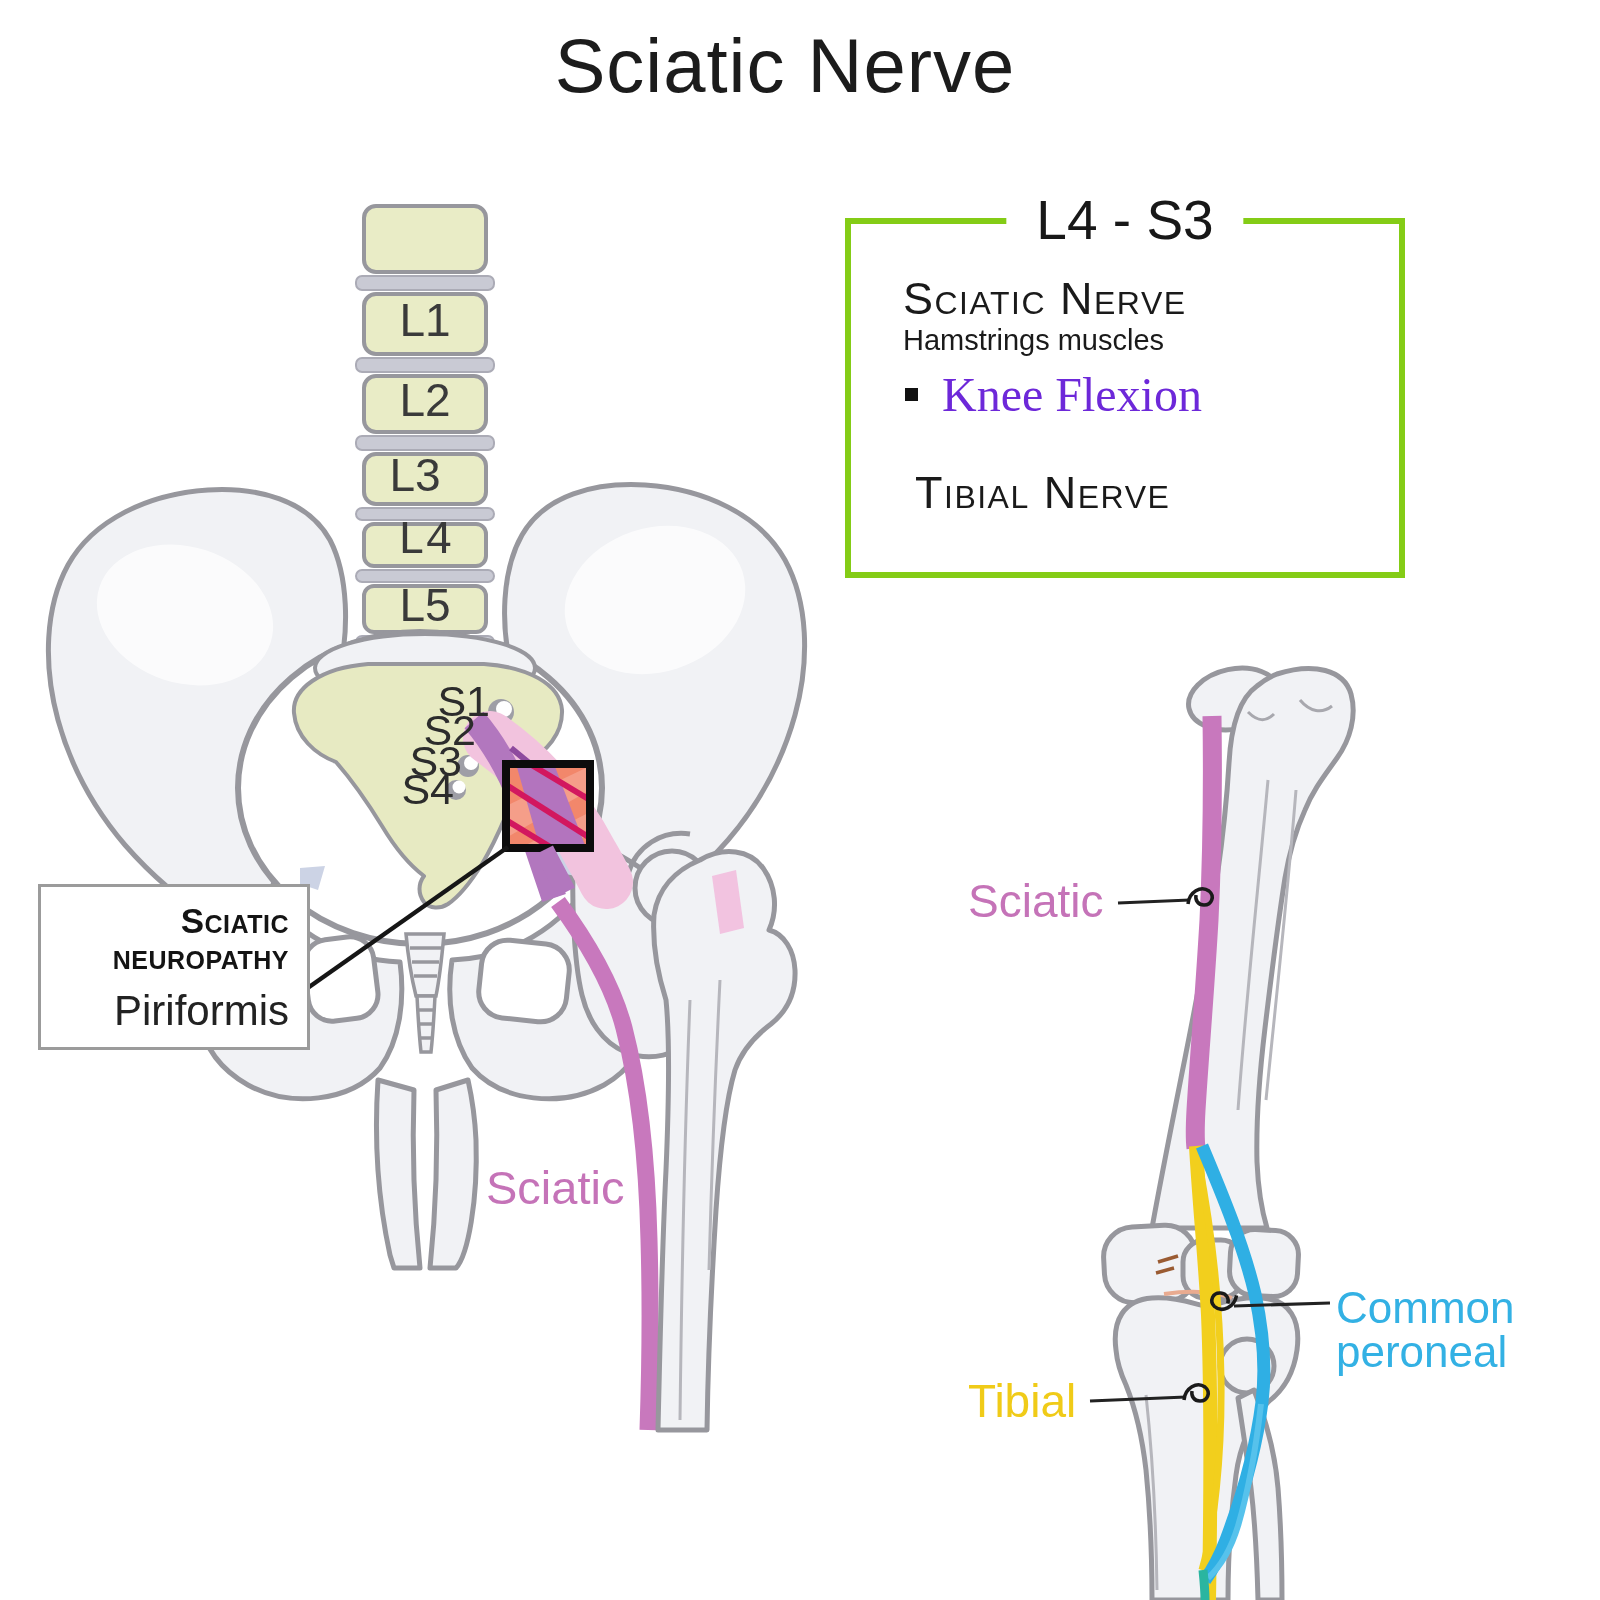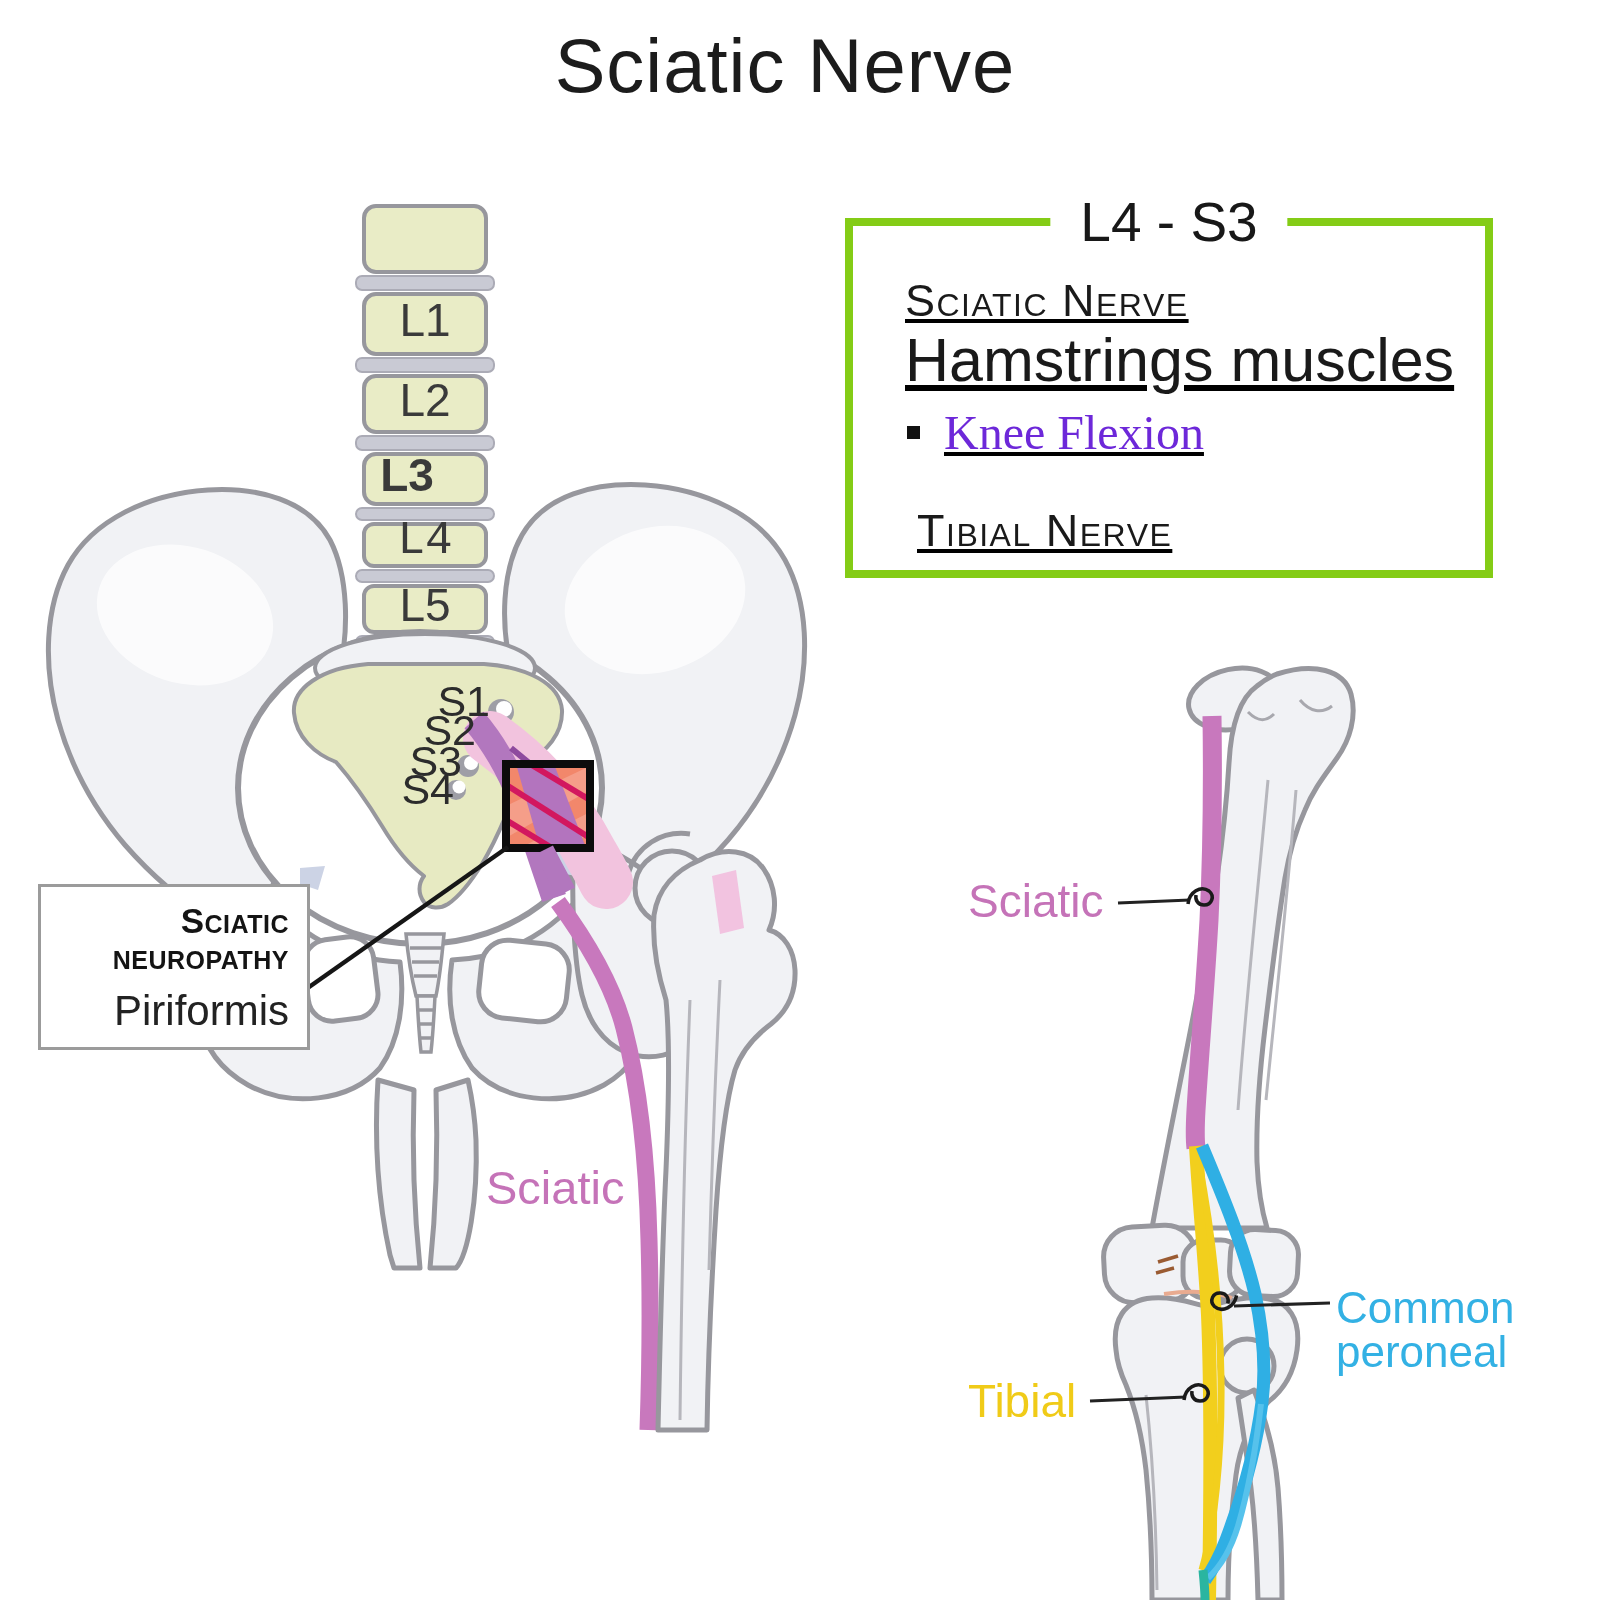--- a/index.html
+++ b/index.html
@@ -13,27 +13,27 @@
            font-weight:400;line-height:1;}
   .s-label{position:absolute;width:130px;text-align:right;font-size:43px;color:#2c2c2c;
            font-weight:400;line-height:1;}
   
   .callout{position:absolute;left:38px;top:884px;width:272px;height:166px;background:#ffffff;
            border:3px solid #9b9b9b;box-sizing:border-box;text-align:right;padding:16px 18px 0 0;}
   .callout .c1{font-variant:small-caps;font-weight:700;font-size:35px;line-height:1.02;
                letter-spacing:0.5px;color:#141414;}
   .callout .c2{font-size:42px;color:#222;margin-top:16px;line-height:1;}
   
-  .info-box{position:absolute;left:845px;top:218px;width:648px;height:360px;box-sizing:border-box;
-            border:8px solid #84cc16;text-decoration:underline;}
+  .info-box{position:absolute;left:845px;top:218px;width:560px;height:360px;box-sizing:border-box;
+            border:6px solid #84cc16;}
   .info-title{position:absolute;top:-36px;left:50%;transform:translateX(-50%);background:#ffffff;
               padding:0 30px;font-size:55px;font-weight:500;color:#181818;white-space:nowrap;}
   .info-content{padding:50px 0 0 52px;color:#1a1a1a;}
   .sc-line{font-variant:small-caps;font-size:45px;letter-spacing:1.5px;line-height:1.12;}
-  .plain-line{font-size:61px;line-height:1.12;}
+  .plain-line{font-size:29px;line-height:1.12;}
   .bullet-row{margin-top:10px;display:flex;align-items:center;}
   .bullet-sq{display:inline-block;width:13px;height:13px;background:#111;margin:0 24px 0 2px;}
   .serif-txt{font-family:"Liberation Serif",serif;font-size:48px;color:#6d28d9;}
   .grp-space{margin-top:46px;margin-left:12px;}
   
   .nlabel{position:absolute;font-weight:500;line-height:1;white-space:nowrap;}
   .pink{color:#C573B8;}
   .yellow{color:#F0CB18;}
   .blue{color:#33B1E4;}
 </style>
@@ -182,21 +182,21 @@
       <g stroke="#1a1a1a" stroke-width="3.5" fill="none">
         <use href="#hook" transform="translate(1203,897)"></use>
         <use href="#hook" transform="translate(1199,1393)"></use>
         <use href="#hook" transform="translate(1221,1301) rotate(185)"></use>
       </g>
     </g>
   </svg>
 
   <div class="v-label" style="left:363px;top:297px;">L1</div>
   <div class="v-label" style="left:363px;top:377px;">L2</div>
-  <div class="v-label" style="left:345px;top:452px;font-weight:bold;">L3</div>
+  <div class="v-label" style="left:353px;top:452px;">L3</div>
   <div class="v-label" style="left:363px;top:518px;font-family:Liberation Mono, monospace;">L4</div>
   <div class="v-label" style="left:363px;top:582px;">L5</div>
 
   <div class="s-label" style="left:360px;top:680px;">S1</div>
   <div class="s-label" style="left:346px;top:709px;">S2</div>
   <div class="s-label" style="left:332px;top:740px;">S3</div>
   <div class="s-label" style="left:324px;top:768px;">S4</div>
 
   <div class="callout">
     <div class="c1">Sciatic</div>

